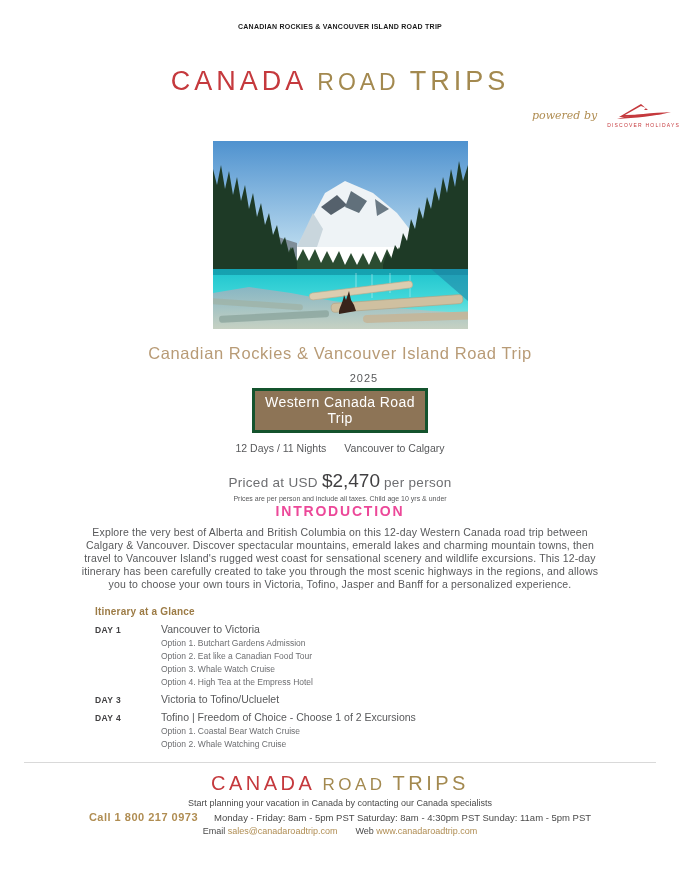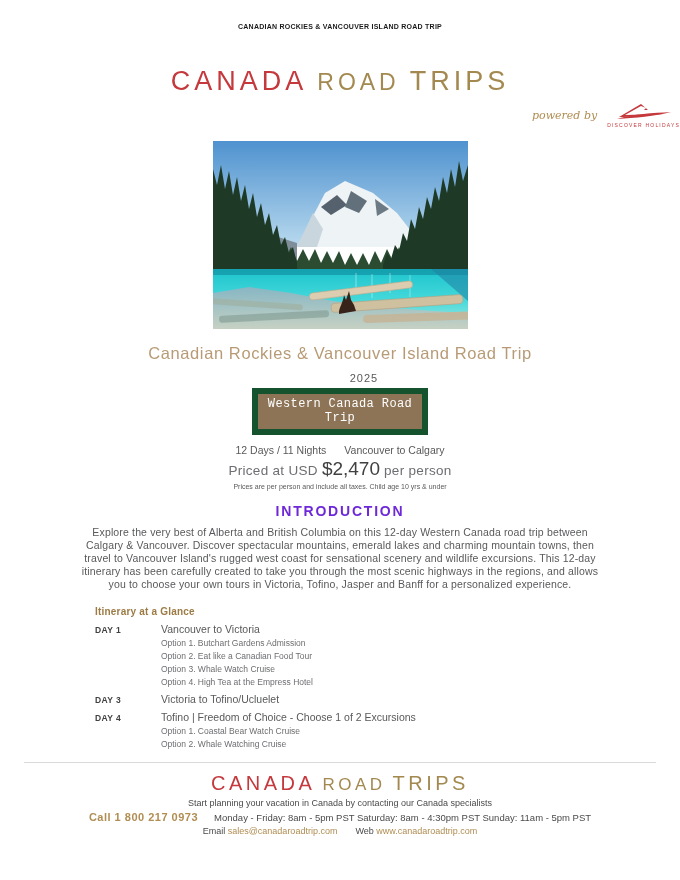--- a/index.html
+++ b/index.html
@@ -51,34 +51,33 @@
   
   .hero { width:255px; height:188px; margin:13px auto 0; display:block; }
   
   .trip-title {
     margin-top:15px; text-align:center;
     font-size:16.5px; letter-spacing:.6px; color:#b89b76; font-weight:400;
   }
   .year { margin-top:9px; text-align:center; font-size:11px; letter-spacing:1px; color:#58595b;padding-left:48px; }
   .badge {
     margin:4px auto 0; width:176px; text-align:center;
-    background:#8d7456; border:6px solid #14532d;
-    color:#ffffff; font-size:12px; letter-spacing:.4px;
+    background:#8d7456; border:3px solid #14532d;
+    color:#ffffff; font-size:14px; letter-spacing:.4px;
     padding:3px 0 4px;
-    font-family:Liberation Mono, monospace;
   }
   .meta { margin-top:9px; text-align:center; font-size:10.5px; color:#58595b; }
   .meta .route { margin-left:18px; }
-  .price-line { margin-top:2px; text-align:center; font-size:13.5px; color:#6d6e71; letter-spacing:.3px; }
+  .price-line { margin-top:16px; text-align:center; font-size:13.5px; color:#6d6e71; letter-spacing:.3px; }
   .price-line .amount { font-size:19px; color:#414042; letter-spacing:0; }
   .fine-print { margin-top:3px; text-align:center; font-size:7px; color:#58595b; }
   
   .intro-h {
-    margin-top:13px; text-align:center;
-    font-size:14px; letter-spacing:1.8px; color:#6d28d9; font-weight:600;
+    margin-top:1px; text-align:center;
+    font-size:14px; letter-spacing:1.8px; color:#ec4899; font-weight:600;
   }
   .intro-p {
     width:526px; margin:7px auto 0;
     font-size:10.5px; line-height:13px; color:#58595b;
     text-align:center; letter-spacing:.15px;
   }
   
   .itin { width:540px; margin:15px 0 0 95px; }
   .itin-h { font-size:10px; font-weight:bold; color:#9c7b45; letter-spacing:.2px; }
   .itin-row { display:flex; align-items:flex-start; margin-top:6px; }

